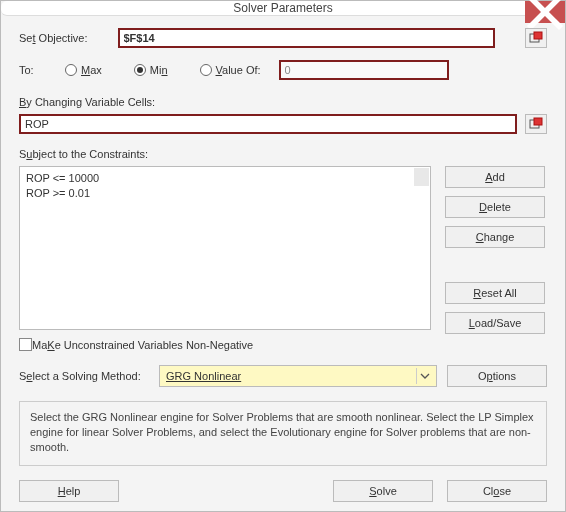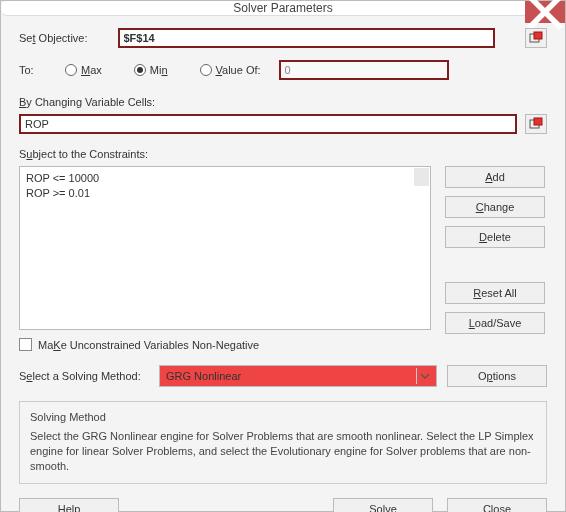--- a/index.html
+++ b/index.html
@@ -117,32 +117,33 @@
     height: 22px;
     background: #f0f0f0;
     border: 1px solid #bbb;
     font-size: 11px;
     display: flex; align-items: center; justify-content: center;
     cursor: pointer;
     color: #333;
     padding: 0 8px;
   }
 
-  .chk-row { display: flex; align-items: center; gap: 6px; margin-top: 8px; }
+  .chk-row { display: flex; align-items: center; margin-top: 8px; }
   .checkbox {
     width: 13px; height: 13px; border: 1px solid #888; background: #fff;
   }
 
   .method-row { margin-top: 10px; display: flex; align-items: center; gap: 10px; }
   .select {
     flex: 1; height: 22px;
-    background: #ef4444; border: 1px solid #bbb;
+    background: #fef9c3; border: 1px solid #bbb;
     display: flex; align-items: center; justify-content: space-between;
     padding: 0 4px 0 6px;
     cursor: pointer;
+    text-decoration: underline;
   }
   .select .chev {
     width: 16px; height: 16px; display: flex; align-items: center; justify-content: center;
     border-left: 1px solid #ccc;
   }
 
   .info-box {
     margin-top: 10px;
     border: 1px solid #ccc;
     padding: 8px 10px 10px 10px;
@@ -237,24 +238,24 @@
           <span class="label">
             <span>Ma</span><span class="underline-char">K</span><span>e Unconstrained Variables Non-Negative</span>
           </span>
         </div>
       </div>
       <div class="right-col">
         <div class="btn">
             <span><span class="underline-char">A</span><span>dd</span></span>
           </div>
         <div class="btn">
+            <span><span class="underline-char">D</span><span>elete</span></span>
+          </div>
+        <div class="btn">
             <span><span class="underline-char">C</span><span>hange</span></span>
-          </div>
-        <div class="btn">
-            <span><span class="underline-char">D</span><span>elete</span></span>
           </div>
         <div style="height:18px;"></div>
         <div class="btn">
             <span><span class="underline-char">R</span><span>eset All</span></span>
           </div>
         <div class="btn">
             <span><span class="underline-char">L</span><span>oad/Save</span></span>
           </div>
       </div>
     </div>
@@ -270,21 +271,20 @@
               <path d="M1 3 L5 7 L9 3" fill="none" stroke="#555" stroke-width="1.3"></path>
             </svg>
         </span>
       </div>
       <div class="btn" style="width:100px;">
         <span><span>O</span><span class="underline-char">p</span><span>tions</span></span>
       </div>
     </div>
 
     <div class="info-box">
-      <div class="info-title">Solving Method</div>
       <div>Select the GRG Nonlinear engine for Solver Problems that are smooth nonlinear. Select the LP Simplex engine for linear Solver Problems, and select the Evolutionary engine for Solver problems that are non-smooth.</div>
     </div>
 
   </div>
 
   <div class="bottom-bar">
     <div class="btn help">
         <span><span class="underline-char">H</span><span>elp</span></span>
       </div>
     <div class="bottom-right">

